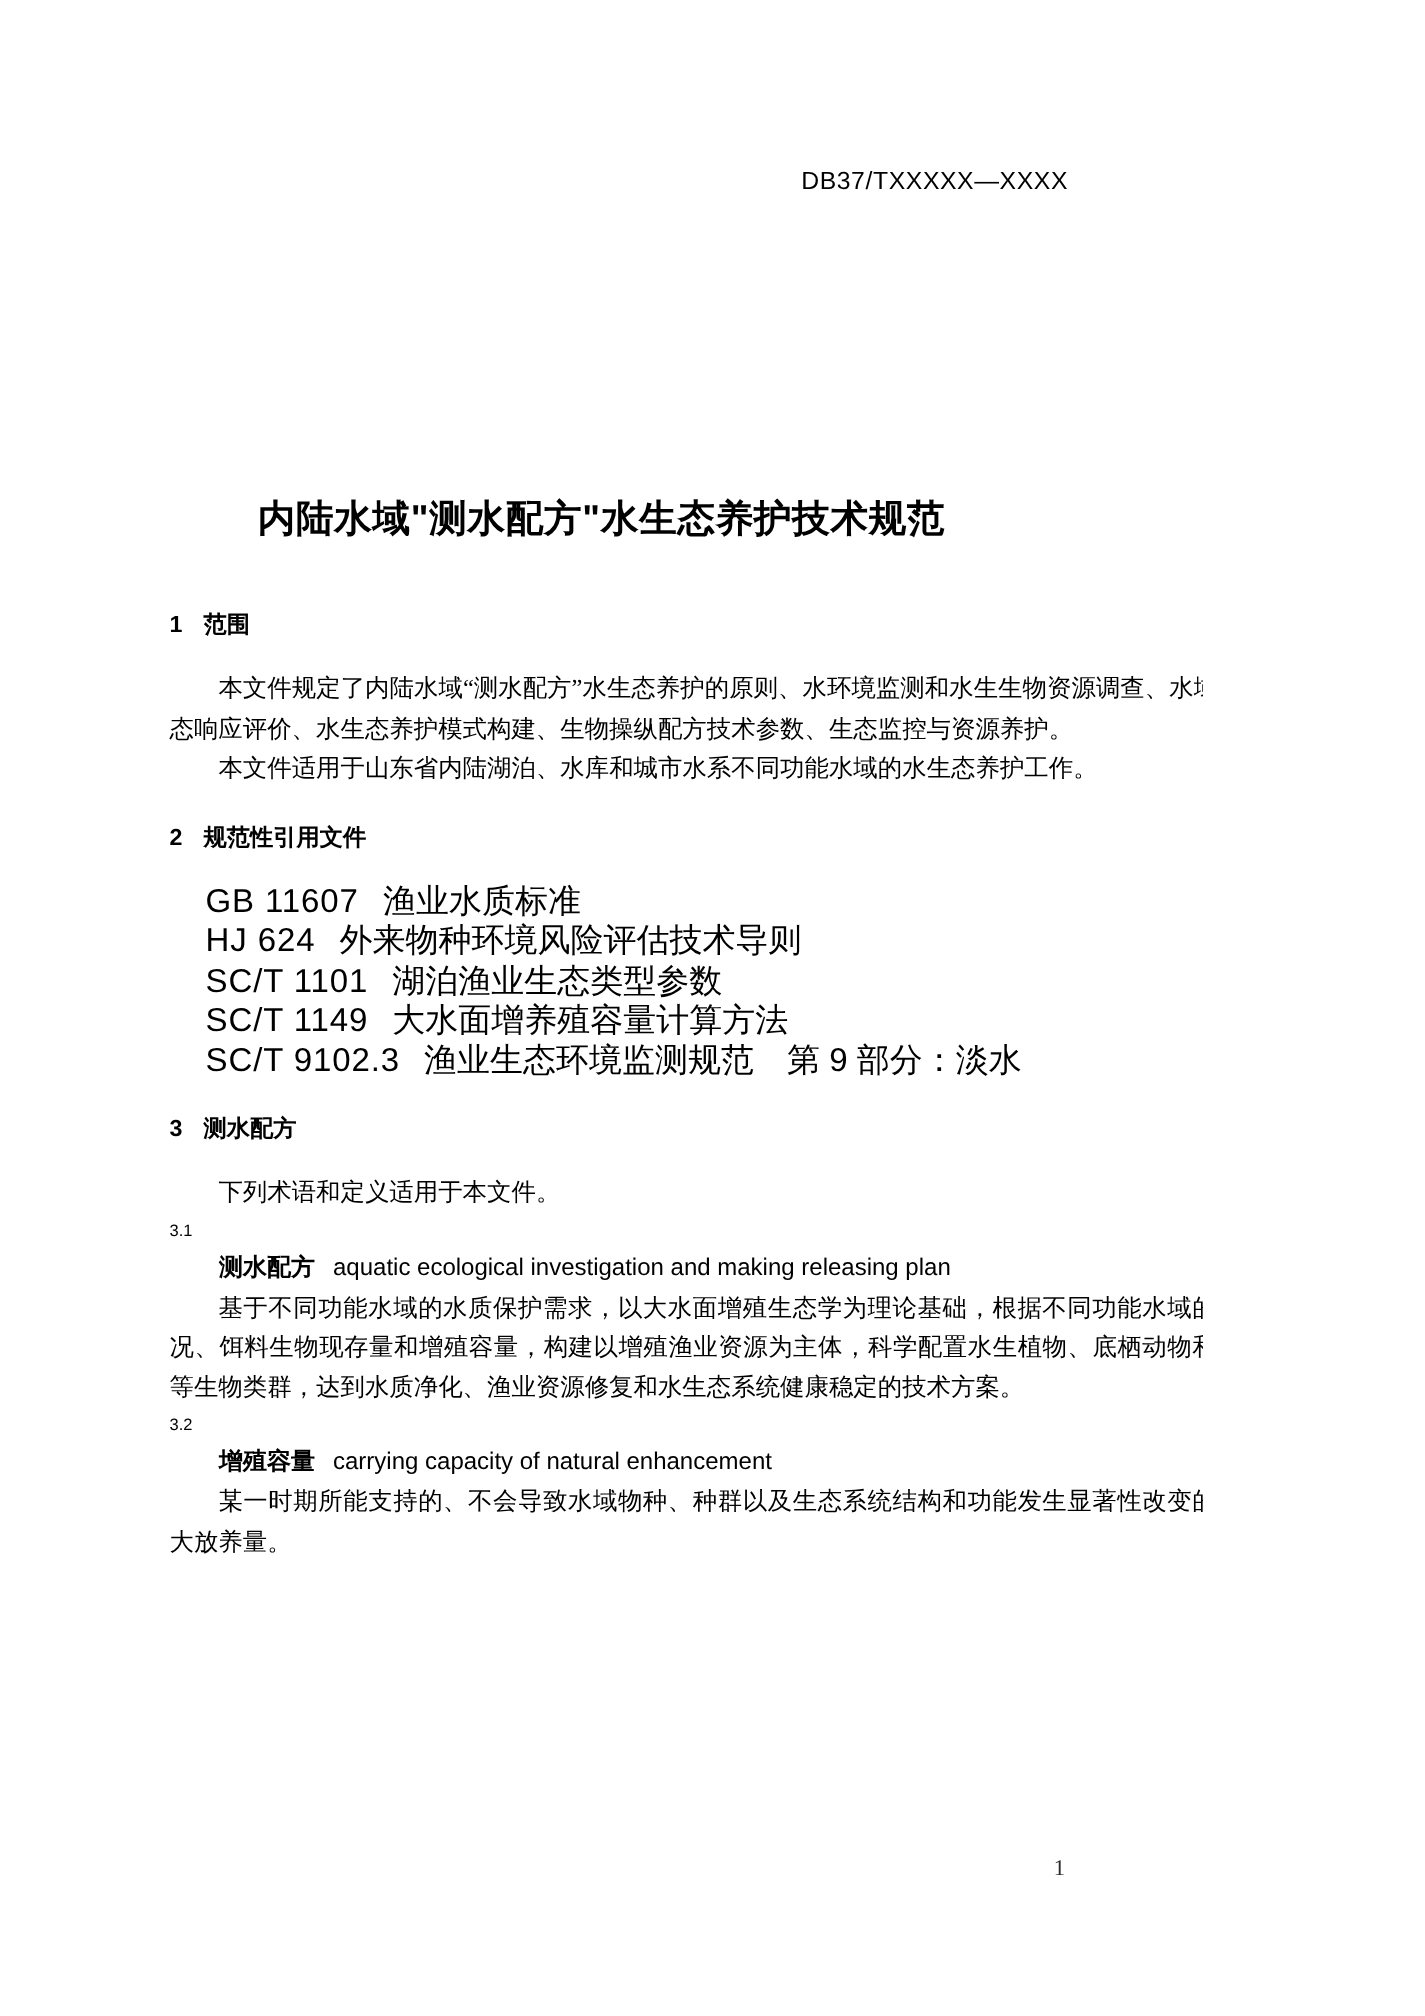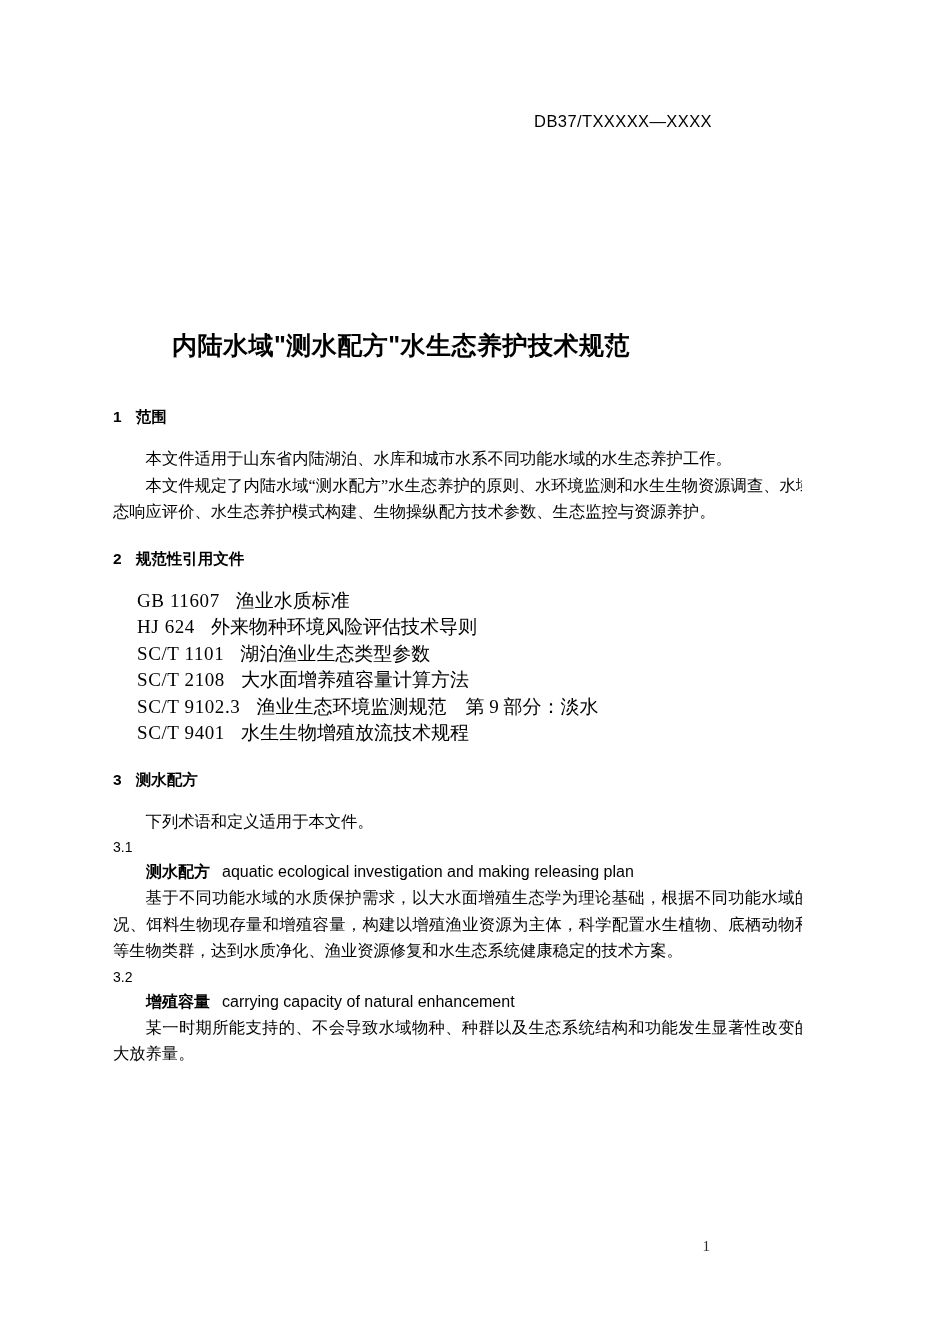--- a/index.html
+++ b/index.html
@@ -75,32 +75,32 @@
   .gap-before-para { height: 18px; }
   .gap-before-heading { height: 22px; }
 
   
   ul.ref-list {
     list-style: none;
     margin: 0;
     padding: 0 0 0 24px;
   }
   ul.ref-list li {
-    font-family: Liberation Serif, serif;
-    font-size: 19px;
+    font-family: Liberation Sans, sans-serif;
+    font-size: 22px;
     line-height: 26.5px;
     white-space: pre;
   }
   .ref-code { letter-spacing: 0.6px; }
   .ref-sep { display: inline-block; width: 16px; }
 
   
   .term-num {
     font-family: "Liberation Sans", sans-serif;
-    font-size: 14px;
+    font-size: 11px;
     line-height: 24px;
   }
   .term-line {
     font-family: "Liberation Sans", sans-serif;
     font-size: 16px;
     line-height: 26px;
     padding-left: 33px;
     white-space: pre;
   }
   .term-cn {
@@ -132,37 +132,36 @@
   <div class="doc-header">DB37/TXXXXX—XXXX</div>
 
   <h1 class="doc-title">内陆水域"测水配方"水生态养护技术规范</h1>
 
   <div class="body">
 
     <h2 class="section"><span class="num">1</span><span class="gap"></span><span>范围</span></h2>
 
     <div class="gap-before-para"></div>
 
+    <p class="para">本文件规定了内陆水域“测水配方”水生态养护的原则、水环境监测和水生生物资源调查、水域环境生态响应评价、水生态养护模式构建、生物操纵配方技术参数、生态监控与资源养护。</p>
     <p class="para">本文件适用于山东省内陆湖泊、水库和城市水系不同功能水域的水生态养护工作。</p>
-    <p class="para">本文件规定了内陆水域“测水配方”水生态养护的原则、水环境监测和水生生物资源调查、水域环境生态响应评价、水生态养护模式构建、生物操纵配方技术参数、生态监控与资源养护。</p>
 
     <div class="gap-before-heading"></div>
 
     <h2 class="section"><span class="num">2</span><span class="gap"></span><span>规范性引用文件</span></h2>
 
     <div class="gap-before-para"></div>
 
 
     <ul class="ref-list">
       <li><span class="ref-code">GB 11607</span><span class="ref-sep"></span><span>渔业水质标准</span></li>
       <li><span class="ref-code">HJ 624</span><span class="ref-sep"></span><span>外来物种环境风险评估技术导则</span></li>
       <li><span class="ref-code">SC/T 1101</span><span class="ref-sep"></span><span>湖泊渔业生态类型参数</span></li>
-      <li><span class="ref-code">SC/T 2108</span><span class="ref-sep"></span><span>大水面增养殖容量计算方法</span></li>
+      <li><span class="ref-code">SC/T 1149</span><span class="ref-sep"></span><span>大水面增养殖容量计算方法</span></li>
       <li><span class="ref-code">SC/T 9102.3</span><span class="ref-sep"></span><span>渔业生态环境监测规范　第 9 部分：淡水</span></li>
-      <li><span class="ref-code">SC/T 9401</span><span class="ref-sep"></span><span>水生生物增殖放流技术规程</span></li>
     </ul>
 
     <div class="gap-before-heading"></div>
 
     <h2 class="section"><span class="num">3</span><span class="gap"></span><span>测水配方</span></h2>
 
     <div class="gap-before-para"></div>
 
     <p class="para">下列术语和定义适用于本文件。</p>
 

